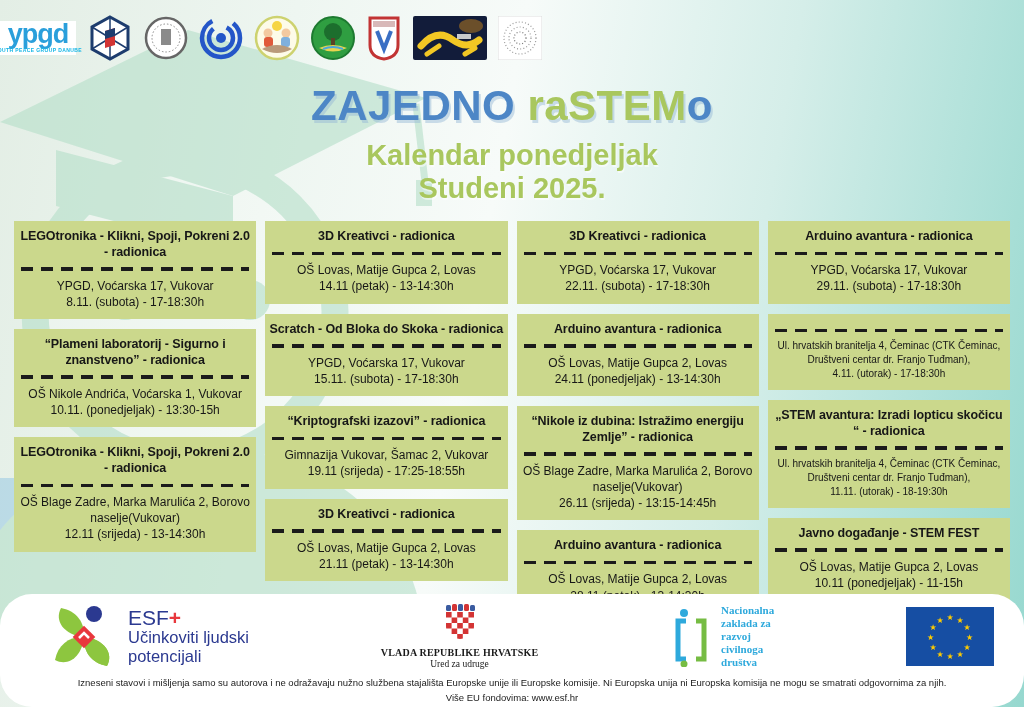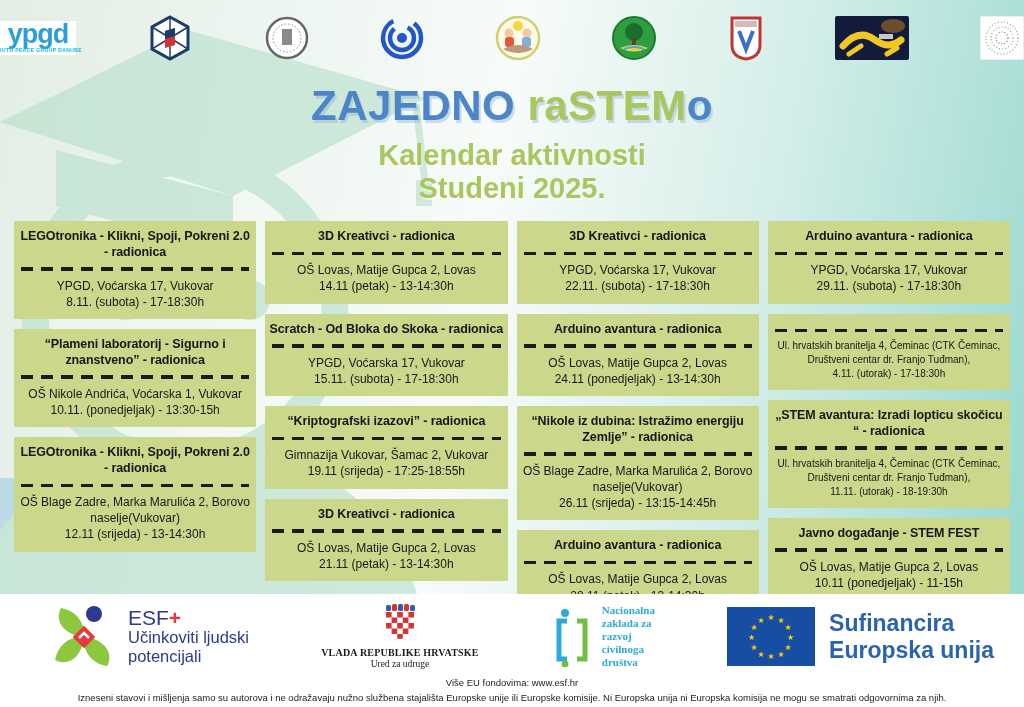--- a/index.html
+++ b/index.html
@@ -11,21 +11,21 @@
     width: 1024px; height: 707px;
     overflow: hidden;
     background: linear-gradient(100deg, #e3eee5 0%, #eef6f1 26%, #f7fbf9 46%, #d5eee9 70%, #96d8cf 100%);
   }
 
   
   .watermark { position:absolute; left:-12px; top:0; width:560px; height:640px; opacity:.6; pointer-events:none; }
 
   
   .logos { position:absolute; top:13px; left:0; right:0; height:50px;
-           display:flex; justify-content:space-between; align-items:center; gap:11px; }
+           display:flex; justify-content:flex-start; align-items:center; gap:11px; }
   .logo-chip { flex:0 0 auto; display:flex; flex-direction:column; align-items:center; justify-content:center; }
   .ypgd { width:76px; background:#fff; padding:2px 3px; text-align:center; }
   .ypgd-word { font-size:27px; font-weight:bold; color:#2a9fdb; line-height:.85; letter-spacing:-1px; }
   .ypgd-tag  { font-size:5px; font-weight:bold; color:#10b5e6; letter-spacing:.4px; white-space:nowrap; margin-top:2px; }
 
   
   .header { position:absolute; top:72px; left:0; right:0; text-align:center; }
   .main-title { margin:12px; font-size:42px; font-weight:bold; letter-spacing:.5px; line-height:1.05;
                 text-shadow: 2px 3px 0 rgba(146,182,213,.45); }
   .t-blue  { color:#4d86c6; }
@@ -38,21 +38,21 @@
           display:grid; grid-template-columns:repeat(4,1fr); gap:9px; align-items:start; }
   .col  { display:flex; flex-direction:column; gap:10px;margin-top:20px; }
   .card { background:#cbd88c; padding:8px 4px 9px; text-align:center; color:#171717; }
   .card-title { font-weight:bold; font-size:12.5px; line-height:1.25; letter-spacing:-.1px; }
   .card-dash  { height:3.5px; margin:7px 3px;
                 background-image:repeating-linear-gradient(90deg,#1b1b1b 0 12px, transparent 12px 20px); }
   .card-details { font-size:12px; line-height:1.35; white-space:pre-line; }
   .card-details.small { font-size:10px; line-height:1.4; }
 
   
-  .footer { position:absolute; left:0; right:0; bottom:0; height:113px; background:#ffffff; }
+  .footer { position:absolute; left:0; right:0; bottom:0; height:113px; background:#ffffff;border-radius:32px; }
   .footer-row { display:flex; align-items:center; justify-content:space-between;
                 padding:10px 30px 0 52px; }
 
   .esf { display:flex; align-items:center; gap:12px; }
   .esf-line1 { font-size:21px; color:#2b3990; line-height:1; }
   .esf-plus  { color:#e8383d; font-weight:bold; }
   .esf-line2 { font-size:16.5px; font-weight:normal; color:#2b3990; line-height:1.15; }
 
   .vlada { text-align:center; font-family:"Liberation Serif", serif; color:#1a1a1a; }
   .vlada-line1 { font-size:10px; font-weight:bold; letter-spacing:.2px; margin-top:3px; }
@@ -168,21 +168,21 @@
         <rect x="0" y="0" width="44" height="44" fill="#ffffff" stroke="#ddd" stroke-width="1"></rect>
         <circle cx="22" cy="22" r="16" fill="none" stroke="#999" stroke-width="1.2" stroke-dasharray="1 2.2"></circle>
         <circle cx="22" cy="22" r="11" fill="none" stroke="#999" stroke-width="1.2" stroke-dasharray="1 2.2"></circle>
         <circle cx="22" cy="22" r="6" fill="none" stroke="#777" stroke-width="1.2" stroke-dasharray="1 2"></circle>
       </svg>
     </div>
   </div>
 
   <div class="header">
     <h1 class="main-title"><span class="t-blue">ZAJEDNO </span><span class="t-green">raSTEM</span><span class="t-blue">o</span></h1>
-    <div class="sub">Kalendar aktivnosti</div>
+    <div class="sub">Kalendar ponedjeljak</div>
     <div class="sub">Studeni 2025.</div>
   </div>
 
   <div class="grid">
 
     <div class="col">
       <div class="card">
         <div class="card-title">LEGOtronika - Klikni, Spoji, Pokreni 2.0 - radionica</div>
         <div class="card-dash"></div>
         <div class="card-details">YPGD, Voćarska 17, Vukovar
@@ -364,25 +364,23 @@
             <text x="61" y="42.5">★</text>
             <text x="54" y="49.5">★</text>
             <text x="44" y="52">★</text>
             <text x="34" y="49.5">★</text>
             <text x="27" y="42.5">★</text>
             <text x="24.5" y="32.5">★</text>
             <text x="27" y="22.5">★</text>
             <text x="34" y="15.5">★</text>
           </g>
         </svg>
-        <div class="eu-text">Sufinancira
-Europska unija</div>
       </div>
 
     </div>
 
     <div class="disclaimer">
+      <div>Izneseni stavovi i mišljenja samo su autorova i ne odražavaju nužno službena stajališta Europske unije ili Europske komisije. Ni Europska unija ni Europska komisija ne mogu se smatrati odgovornima za njih.</div>
       <div>Više EU fondovima: www.esf.hr</div>
-      <div>Izneseni stavovi i mišljenja samo su autorova i ne odražavaju nužno službena stajališta Europske unije ili Europske komisije. Ni Europska unija ni Europska komisija ne mogu se smatrati odgovornima za njih.</div>
     </div>
   </div>
 
 </div>
 
 </body></html>

